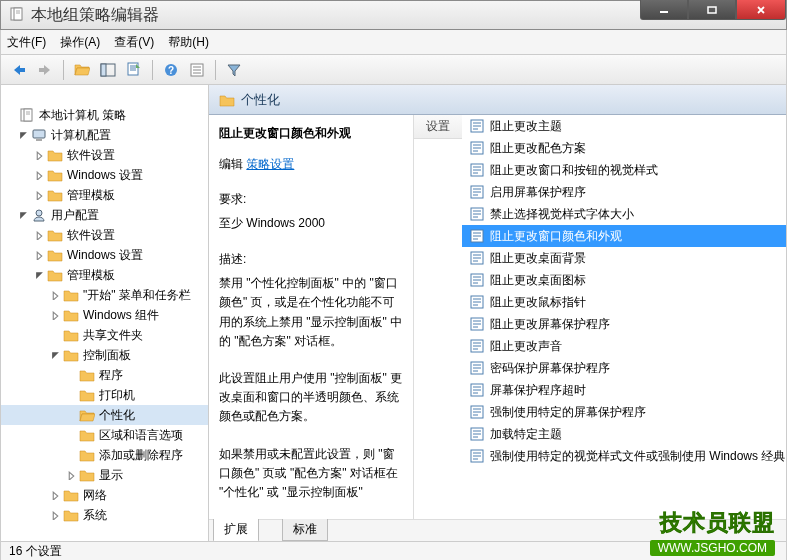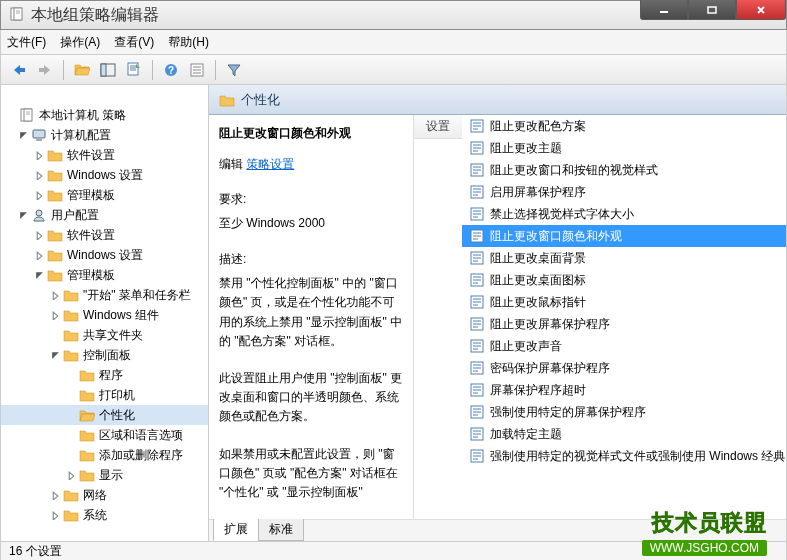--- a/index.html
+++ b/index.html
@@ -55,32 +55,32 @@
 .settings-col { flex: 1; display: flex; flex-direction: row; overflow: hidden; }
 .settings-header { height: 24px; background: linear-gradient(#fafafa,#eee); border-bottom: 1px solid #ddd; display: flex; align-items: center; padding: 0 12px; font-size: 12px; color: #444; }
 .settings-list { flex: 1; overflow-y: auto; overflow-x: auto; font-size: 12px; }
 .setting-item { height: 22px; display: flex; align-items: center; padding: 0 8px; white-space: nowrap; cursor: default; }
 .setting-item.selected { background: #3399ff; color: #fff; }
 .setting-icon { width: 14px; height: 14px; margin-right: 6px; flex-shrink: 0; }
 
 
 .bottom-tabs { height: 22px; display: flex; align-items: flex-end; padding-left: 4px; border-top: 1px solid #ddd; font-size: 12px; background: #f5f5f5; }
 .bottom-tabs .tab { padding: 2px 10px; border: 1px solid #bbb; border-top: none; border-bottom: 2px solid #fff; background: #fff; margin-right: -1px; position: relative; top: 1px; cursor: default; }
-.bottom-tabs .tab.inactive { background: #eee; border-bottom: 1px solid #bbb; top: 0; }
+.bottom-tabs .tab.inactive { background: #eee; border-bottom: 1px solid #bbb; top: 0; margin-left: 24px; }
 
 
 .statusbar { height: 20px; border: 1px solid #ccc; border-top: none; background: #f5f5f5; font-size: 12px; padding: 2px 8px; display: flex; align-items: center; }
 
 
 .tree::-webkit-scrollbar, .settings-list::-webkit-scrollbar { width: 16px; height: 16px; }
 .tree::-webkit-scrollbar-thumb, .settings-list::-webkit-scrollbar-thumb { background: #c1c1c1; border: 3px solid #f0f0f0; border-radius: 8px; }
 .tree::-webkit-scrollbar-track, .settings-list::-webkit-scrollbar-track { background: #f0f0f0; }
 
 
-.watermark { position: absolute; right: 20px; bottom: 4px; text-align: right; pointer-events: none; }
+.watermark { position: absolute; right: 12px; bottom: 4px; text-align: right; pointer-events: none; }
 .watermark .wm1 { font-size: 22px; font-weight: bold; color: #3fa000; -webkit-text-stroke: 0.5px #2a7000; letter-spacing: 1px; }
 .watermark .wm2 { font-size: 12px; background: #3fa000; color: #fff; padding: 1px 8px; border-radius: 2px; display: inline-block; text-align: center; }
 
 
 .folder-fill { fill: #f6c35a; stroke: #c98a1a; stroke-width: 0.5; }
 </style>
 </head>
 <body>
 
 <svg width="0" height="0" style="position:absolute">
@@ -440,30 +440,30 @@
       <div class="settings-col">
         <div class="settings-header">设置</div>
         <div class="settings-list" id="settings-list">
             <div class="setting-item">
               <svg class="setting-icon" viewBox="0 0 14 14">
                 <rect x="1" y="1" width="12" height="12" fill="#fff" stroke="#5080b0"></rect>
                 <line x1="3" y1="4" x2="11" y2="4" stroke="#5080b0"></line>
                 <line x1="3" y1="7" x2="11" y2="7" stroke="#5080b0"></line>
                 <line x1="3" y1="10" x2="8" y2="10" stroke="#5080b0"></line>
               </svg>
+              <span>阻止更改主题</span>
+            </div>
+            <div class="setting-item">
+              <svg class="setting-icon" viewBox="0 0 14 14">
+                <rect x="1" y="1" width="12" height="12" fill="#fff" stroke="#5080b0"></rect>
+                <line x1="3" y1="4" x2="11" y2="4" stroke="#5080b0"></line>
+                <line x1="3" y1="7" x2="11" y2="7" stroke="#5080b0"></line>
+                <line x1="3" y1="10" x2="8" y2="10" stroke="#5080b0"></line>
+              </svg>
               <span>阻止更改配色方案</span>
-            </div>
-            <div class="setting-item">
-              <svg class="setting-icon" viewBox="0 0 14 14">
-                <rect x="1" y="1" width="12" height="12" fill="#fff" stroke="#5080b0"></rect>
-                <line x1="3" y1="4" x2="11" y2="4" stroke="#5080b0"></line>
-                <line x1="3" y1="7" x2="11" y2="7" stroke="#5080b0"></line>
-                <line x1="3" y1="10" x2="8" y2="10" stroke="#5080b0"></line>
-              </svg>
-              <span>阻止更改主题</span>
             </div>
             <div class="setting-item">
               <svg class="setting-icon" viewBox="0 0 14 14">
                 <rect x="1" y="1" width="12" height="12" fill="#fff" stroke="#5080b0"></rect>
                 <line x1="3" y1="4" x2="11" y2="4" stroke="#5080b0"></line>
                 <line x1="3" y1="7" x2="11" y2="7" stroke="#5080b0"></line>
                 <line x1="3" y1="10" x2="8" y2="10" stroke="#5080b0"></line>
               </svg>
               <span>阻止更改窗口和按钮的视觉样式</span>
             </div>

